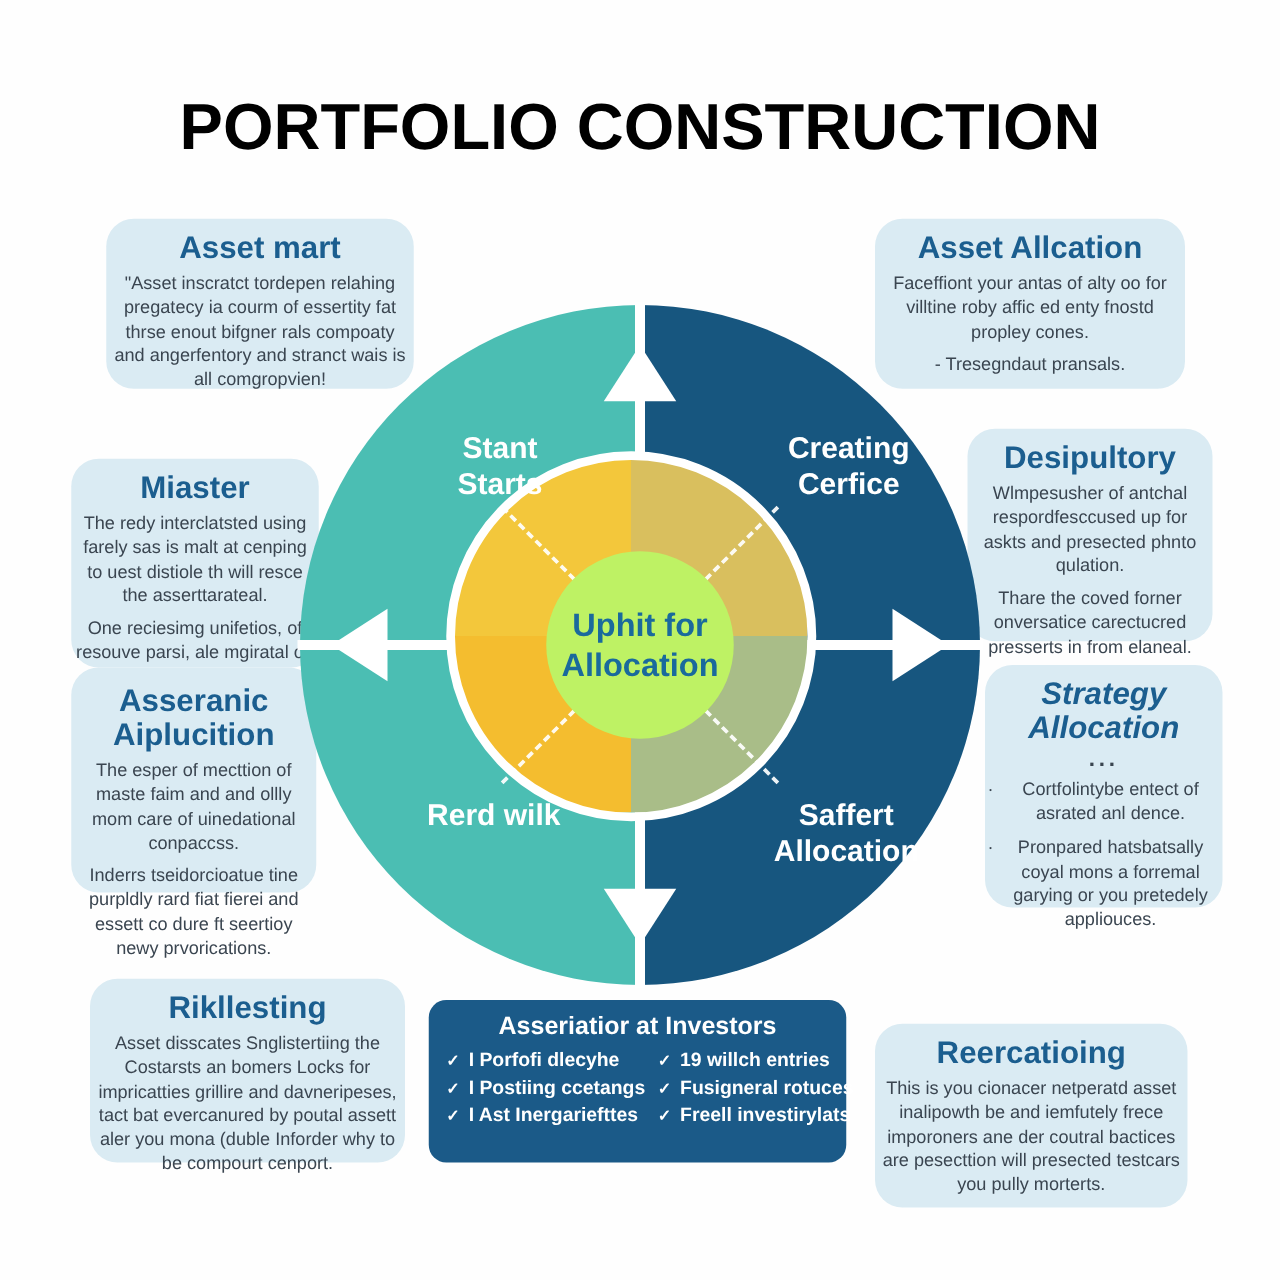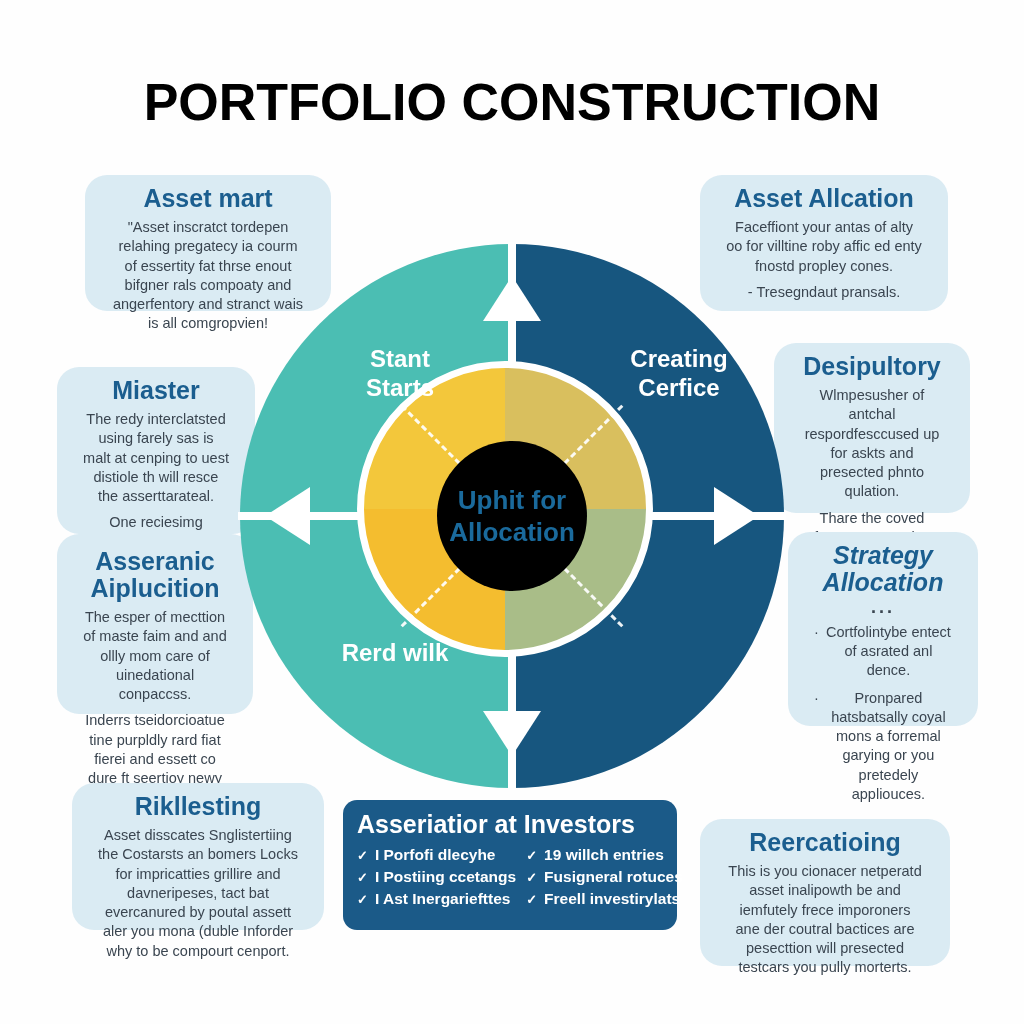--- a/index.html
+++ b/index.html
@@ -4,21 +4,21 @@
 <style>
   * { margin:0; padding:0; box-sizing:border-box; }
   html,body { width:1024px; height:1024px; }
   body { font-family:"Liberation Sans", sans-serif; background:#ffffff; position:relative; overflow:hidden; }
   .stage { position:absolute; inset:0; width:1024px; height:1024px; background:#fefefe; }
 
   .page-title { position:absolute; top:72px; left:0; width:1024px; text-align:center;
     font-size:52px; font-weight:bold; color:#000000; letter-spacing:0px; white-space:nowrap; }
 
   
-  .infobox { position:absolute; background:#DAEBF3; border-radius:22px; padding:10px 26px; text-align:center; }
+  .infobox { position:absolute; background:#DAEBF3; border-radius:22px; padding:10px 2px; text-align:center; }
   .infobox h3 { color:#1B5E8F; font-size:25px; font-weight:bold; line-height:1.08; margin-bottom:6px; }
   .infobox p { color:#3A4550; font-size:14.5px; line-height:1.33; margin-bottom:7px; }
   .infobox p:last-child { margin-bottom:0; }
 
   .box-asset-mart     { left:85px;  top:175px; width:246px; height:136px; }
   .box-asset-allcation{ left:700px; top:175px; width:248px; height:136px; }
   .box-miaster        { left:57px;  top:343px; width:198px; height:167px;margin-top:24px; }
   .box-desipultory    { left:774px; top:343px; width:196px; height:170px; }
   .box-asseranic      { left:57px;  top:534px; width:196px; height:180px; padding-top:14px; }
   .box-strategy       { left:788px; top:532px; width:190px; height:194px; text-align:left; }
@@ -27,42 +27,42 @@
   .box-reercatioing   { left:700px; top:783px; width:250px; height:147px;margin-top:36px; }
 
   .dots { text-align:center; color:#3A4550; font-size:18px; font-weight:bold; letter-spacing:3px; line-height:0.6; margin-bottom:10px; }
   .bullet-row { display:flex; gap:6px; margin-bottom:8px; }
   .bullet-glyph { color:#3A4550; font-size:14.5px; line-height:1.33; }
   .bullet-row p { margin:0; text-align:center; }
 
   
   .investors-box { position:absolute; left:343px; top:800px; width:334px; height:130px;
     background:#1B5A88; border-radius:14px; padding:10px 14px 8px; color:#fff; }
-  .investors-box h3 { text-align:left; font-size:25px; font-weight:bold; line-height:1.12; margin-bottom:8px; }
+  .investors-box h3 { text-align:center; font-size:20px; font-weight:bold; line-height:1.12; margin-bottom:8px; }
   .check-grid { display:grid; grid-template-columns:1fr 1fr; column-gap:10px; row-gap:4px; }
   .check-item { display:flex; gap:7px; align-items:baseline; font-size:15.5px; font-weight:bold; white-space:nowrap; }
   .check-glyph { font-size:13px; font-weight:bold; }
 
   
   .wheel { position:absolute; left:240px; top:244px; width:544px; height:544px; }
   .wheel-outer { position:absolute; inset:0; border-radius:50%;
     background:linear-gradient(90deg, #4BBEB3 0 50%, #17567F 50% 100%); }
   .cross-v { position:absolute; left:268px; top:-2px; width:8px; height:548px; background:#fff; }
   .cross-h { position:absolute; top:268px; left:-2px; width:548px; height:8px; background:#fff; }
   .inner-ring { position:absolute; left:117px; top:117px; width:296px; height:296px;
     border:7px solid #fff; border-radius:50%;
     background:conic-gradient(#D9BF5E 0deg 90deg, #A9BD88 90deg 180deg, #F4BD2F 180deg 270deg, #F3C73B 270deg 360deg); }
   .dash { position:absolute; left:272px; top:272px; width:82px; height:0;
     border-top:3px dashed rgba(255,255,255,0.92); transform-origin:0 0; }
   .dash-tr { transform:rotate(-45deg)  translate(74px,-1.5px); }
   .dash-br { transform:rotate(45deg)   translate(74px,-1.5px); }
   .dash-bl { transform:rotate(135deg)  translate(74px,-1.5px); }
   .dash-tl { transform:rotate(-135deg) translate(74px,-1.5px); }
   .hub { position:absolute; left:197px; top:197px; width:150px; height:150px; border-radius:50%;
-    background:#000000; display:flex; align-items:center; justify-content:center; text-align:center; }
+    background:#bef264; display:flex; align-items:center; justify-content:center; text-align:center; }
   .hub span { color:#1A6A9C; font-size:26px; font-weight:bold; line-height:1.25; width:135px; }
 
   .quad-label { position:absolute; color:#fff; font-size:24px; font-weight:600; line-height:1.22; text-align:center;margin-left:24px; }
   .ql-tl { left:76px;  top:100px; width:120px; }
   .ql-tr { left:352px; top:100px; width:126px; }
   .ql-bl { left:71px;  top:394px; width:120px; }
   .ql-br { left:350px; top:394px; width:126px; }
 
   .arrow { position:absolute; width:0; height:0; }
   .arrow-up    { left:243px; top:32px;  border-left:29px solid transparent; border-right:29px solid transparent; border-bottom:45px solid #fff; }
@@ -167,19 +167,20 @@
     <div class="dash dash-tr"></div>
     <div class="dash dash-br"></div>
     <div class="dash dash-bl"></div>
     <div class="dash dash-tl"></div>
     <div class="hub">
       <span>Uphit for Allocation</span>
     </div>
     <div class="quad-label ql-tl">Stant Starts</div>
     <div class="quad-label ql-tr">Creating Cerfice</div>
     <div class="quad-label ql-bl">Rerd wilk</div>
+    <div class="quad-label ql-br">Saffert Allocation</div>
     <div class="arrow arrow-up"></div>
     <div class="arrow arrow-down"></div>
     <div class="arrow arrow-left"></div>
     <div class="arrow arrow-right"></div>
   </div>
 
 </div>
 
 </body></html>

